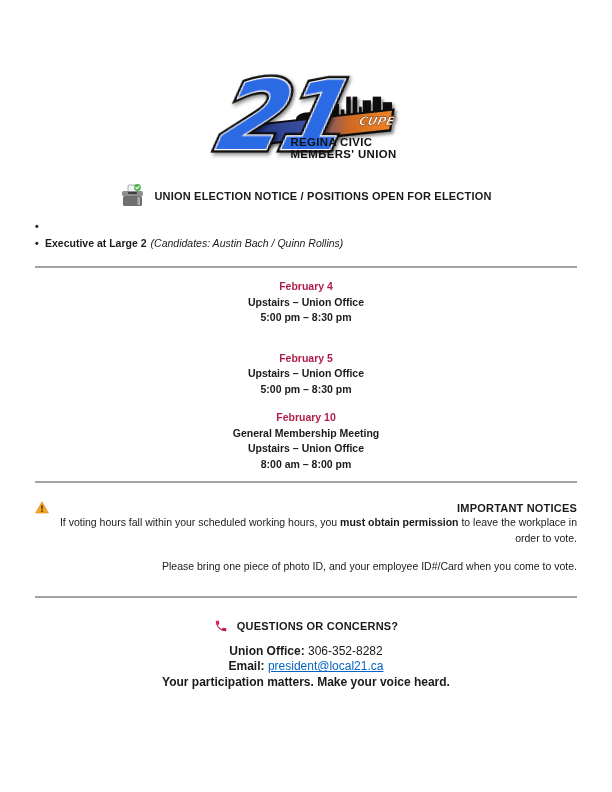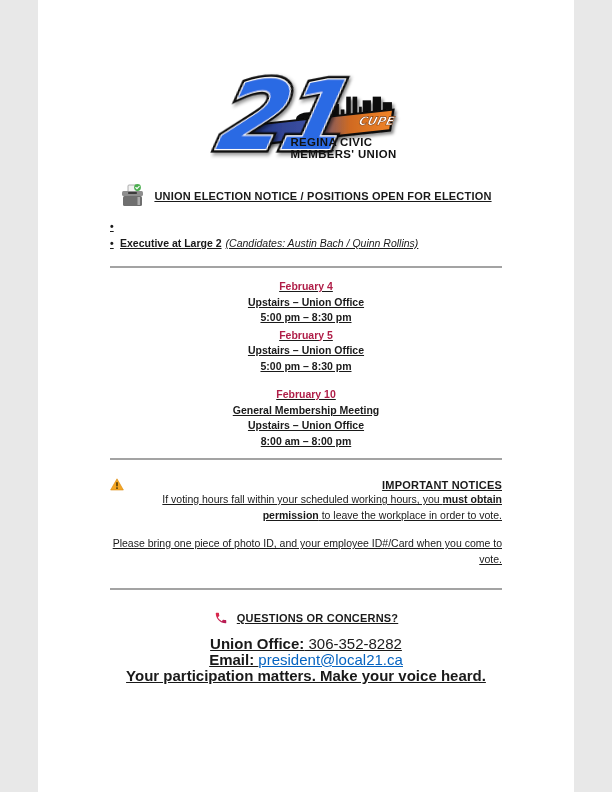--- a/index.html
+++ b/index.html
@@ -1,21 +1,21 @@
 <!DOCTYPE html>
 <html><head>
 <meta charset="utf-8">
 <style>
   html,body { margin:0; padding:0; background:#e8e8e8; }
   .page {
-    width:536px; height:792px; margin:0 auto; background:#ffffff;
+    width:612px; height:792px; margin:0 auto; background:#ffffff;
     font-family:"Liberation Sans", sans-serif; color:#1a1a1a;
     position:relative; overflow:hidden; box-sizing:border-box;
   }
-  .content { padding:0 72px;text-decoration:underline; }
+  .content { padding:0 35px; }
 
   
   .logo-wrap { margin-top:66px; text-align:center; }
   .logo-wrap svg { display:inline-block; }
 
   
   .icon-heading {
     display:flex; align-items:center; justify-content:center; gap:9px;
     font-weight:bold; font-size:11px; letter-spacing:.2px;
   }
@@ -30,32 +30,32 @@
   .pos-cand { font-style:italic; margin-left:4px; }
 
   .rule { border:0; border-top:2px solid #a3a3a3; margin:0; }
   .rule-1 { margin-top:14px; }
   .rule-2 { margin-top:9px; }
   .rule-3 { margin-top:21px; }
 
   .sched-heading { margin-top:13px; }
   .event { text-align:center; font-size:10.5px; line-height:15.5px; font-weight:bold; }
   .event-1 { margin-top:11px; }
-  .event-2 { margin-top:2px; }
+  .event-2 { margin-top:25px; }
   .event-3 { margin-top:13px;text-align:center; }
   .event-date { color:#b01e48; }
 
   .notices-heading { margin-top:18px;justify-content:space-between; }
   .para { text-align:right; font-size:10.5px; line-height:15.5px; }
   .para-1 { margin-top:1px; }
   .para-2 { margin-top:13px; }
   .para b { font-weight:bold; }
 
   .contact-heading { margin-top:21px; }
-  .contact-block { margin-top:11px; text-align:center; font-size:15px; line-height:15.8px; }
+  .contact-block { margin-top:11px; text-align:center; font-size:12px; line-height:15.8px; }
   .lbl { font-weight:bold; }
   .email-link { color:#0563c1; text-decoration:underline; }
   .closing { font-weight:bold; }
 </style>
 </head>
 <body>
 
 <div class="page">
 
   <div class="logo-wrap">

